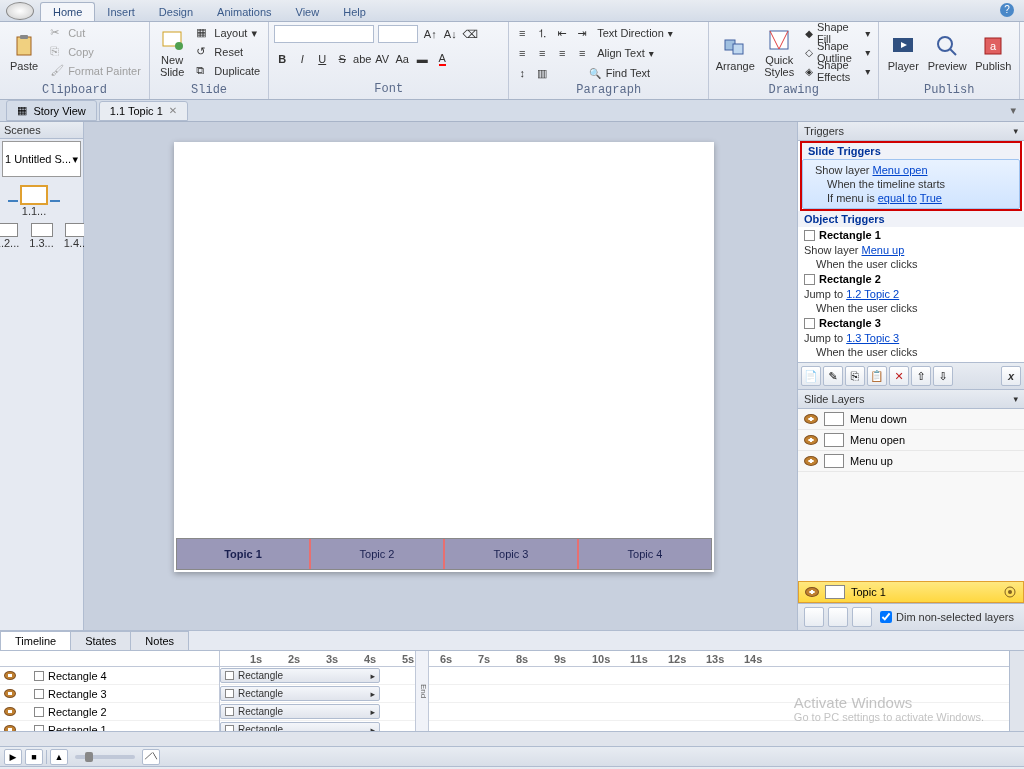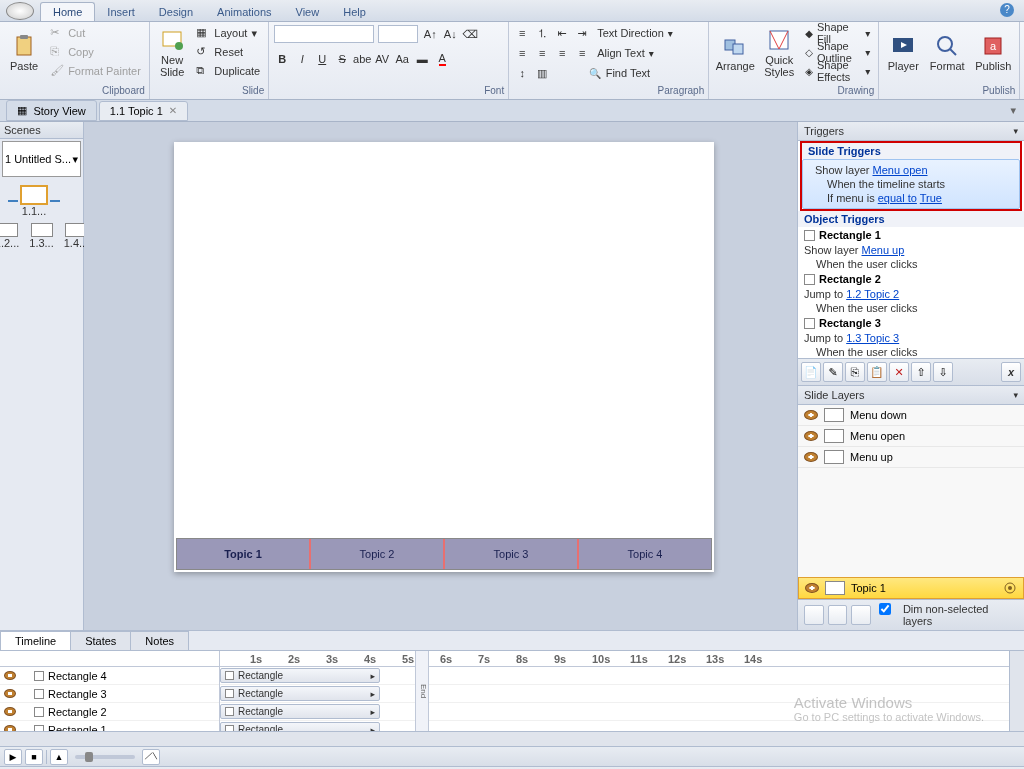--- a/index.html
+++ b/index.html
@@ -9,21 +9,21 @@
 .ribbon-tabs { height: 22px; background: linear-gradient(#e8ecf2,#d4dce8); display: flex; align-items: flex-end; padding-left: 40px; position: relative; border-bottom: 1px solid #a8b4c8; }
 .ribbon-tabs .orb { position: absolute; left: 6px; top: 2px; width: 28px; height: 18px; background: radial-gradient(#fff,#ccc); border-radius: 50%; border: 1px solid #888; }
 .ribbon-tab { padding: 3px 12px; color: #3a5a8a; cursor: default; }
 .ribbon-tab.active { background: #f4f6fa; border: 1px solid #a8b4c8; border-bottom: none; border-radius: 3px 3px 0 0; color: #2a4a7a; }
 .help-icon { position: absolute; right: 10px; top: 3px; width: 14px; height: 14px; border-radius: 50%; background: #4a88c8; color: #fff; text-align: center; line-height: 14px; font-size: 10px; }
 
 
 .ribbon { height: 78px; background: linear-gradient(#f4f6fa,#e6eaf2); border-bottom: 1px solid #a8b4c8; display: flex; }
 .ribbon-group { border-right: 1px solid #c0c8d8; padding: 2px 4px; display: flex; flex-direction: column; justify-content: space-between; }
 .ribbon-group-body { display: flex; align-items: flex-start; gap: 2px; height: 60px; }
-.ribbon-group-label { text-align: right; color: #5a6a8a; font-size: 10px; padding: 1px 0; }
+.ribbon-group-label { text-align: center; color: #5a6a8a; font-size: 12px; padding: 1px 0; font-family: Liberation Mono, monospace; }
 .big-btn { display: flex; flex-direction: column; align-items: center; justify-content: center; padding: 2px 6px; height: 58px; color: #333; }
 .big-btn .icon-box { width: 24px; height: 24px; margin-bottom: 2px; }
 .small-list { display: flex; flex-direction: column; gap: 1px; }
 .small-btn { display: flex; align-items: center; gap: 4px; padding: 1px 4px; color: #333; height: 18px; }
 .small-btn.disabled { color: #a0a0a0; }
 .mini-icon { width: 14px; height: 14px; display: inline-block; }
 .font-combo { width: 100px; height: 18px; border: 1px solid #b0bcd0; background: #fff; margin: 1px; }
 .font-combo.small { width: 40px; }
 .btn-row { display: flex; gap: 2px; align-items: center; }
 .btn-row .sq { width: 18px; height: 18px; border: 1px solid transparent; display: flex; align-items: center; justify-content: center; color: #333; }
@@ -69,21 +69,21 @@
 .trig-toolbar .tb { width: 20px; height: 20px; border: 1px solid #b0bcd0; background: linear-gradient(#fff,#e8ecf2); border-radius: 2px; display: flex; align-items: center; justify-content: center; }
 .trig-toolbar .tb.x { margin-left: auto; font-style: italic; font-weight: bold; color: #333; }
 .layers-body { height: 172px; background: #f8f8f8; text-align: center; }
 .layer-row { display: flex; align-items: center; gap: 6px; padding: 3px 6px; border-bottom: 1px solid #e8e8e8; }
 .layer-row .eye { width: 14px; height: 10px; background: radial-gradient(#fff 30%, #c08030 32%); border: 1px solid #805020; border-radius: 50%; }
 .layer-row .thm { width: 20px; height: 14px; border: 1px solid #888; background: #fff; }
 .layer-row.base { background: linear-gradient(#ffe880,#ffd840); border: 1px solid #e0a030; }
 .layer-row.base .gear { margin-left: auto; width: 14px; height: 14px; }
 .layers-tools { background: linear-gradient(#e8ecf2,#d8dee8); border-top: 1px solid #b0bcd0; padding: 3px 6px; display: flex; align-items: center; gap: 4px; }
 .layers-tools .tb { width: 20px; height: 20px; border: 1px solid #b0bcd0; background: linear-gradient(#fff,#e8ecf2); border-radius: 2px; }
-.layers-tools label { display: flex; align-items: flex-start; gap: 12px; color: #333; margin-left: 4px; }
+.layers-tools label { display: flex; align-items: center; gap: 4px; color: #333; margin-left: 4px; }
 .layers-tools input { width: 12px; height: 12px; }
 
 
 .timeline-wrap { height: 136px; border-top: 1px solid #b0bcd0; background: #eef0f6; display: flex; }
 .timeline-left { flex: 1; display: flex; flex-direction: column; }
 .tl-tabs { display: flex; background: #e6eaf2; border-bottom: 1px solid #b0bcd0; }
 .tl-tab { padding: 3px 14px; border: 1px solid #b0bcd0; border-bottom: none; background: #fff; margin-right: -1px; }
 .tl-tab.inactive { background: #e0e4ec; }
 .tl-body { flex: 1; display: flex; background: #fff; overflow: hidden; }
 .tl-names { width: 220px; border-right: 1px solid #c0c8d8; }
@@ -284,21 +284,21 @@
           </div>
         <span>Player</span>
       </div>
       <div class="big-btn" style="width:44px">
         <div class="icon-box">
             <svg viewBox="0 0 24 24">
               <circle cx="10" cy="10" r="7" fill="none" stroke="#4060a0" stroke-width="2"></circle>
               <line x1="15" y1="15" x2="21" y2="21" stroke="#4060a0" stroke-width="2"></line>
             </svg>
           </div>
-        <span>Format</span>
+        <span>Preview</span>
       </div>
       <div class="big-btn" style="width:44px">
         <div class="icon-box">
             <svg viewBox="0 0 24 24">
               <rect x="4" y="4" width="16" height="16" fill="#e06060" stroke="#a02020"></rect>
               <text x="12" y="16" text-anchor="middle" fill="#fff" font-size="12">a</text>
             </svg>
           </div>
         <span>Publish</span>
       </div>

